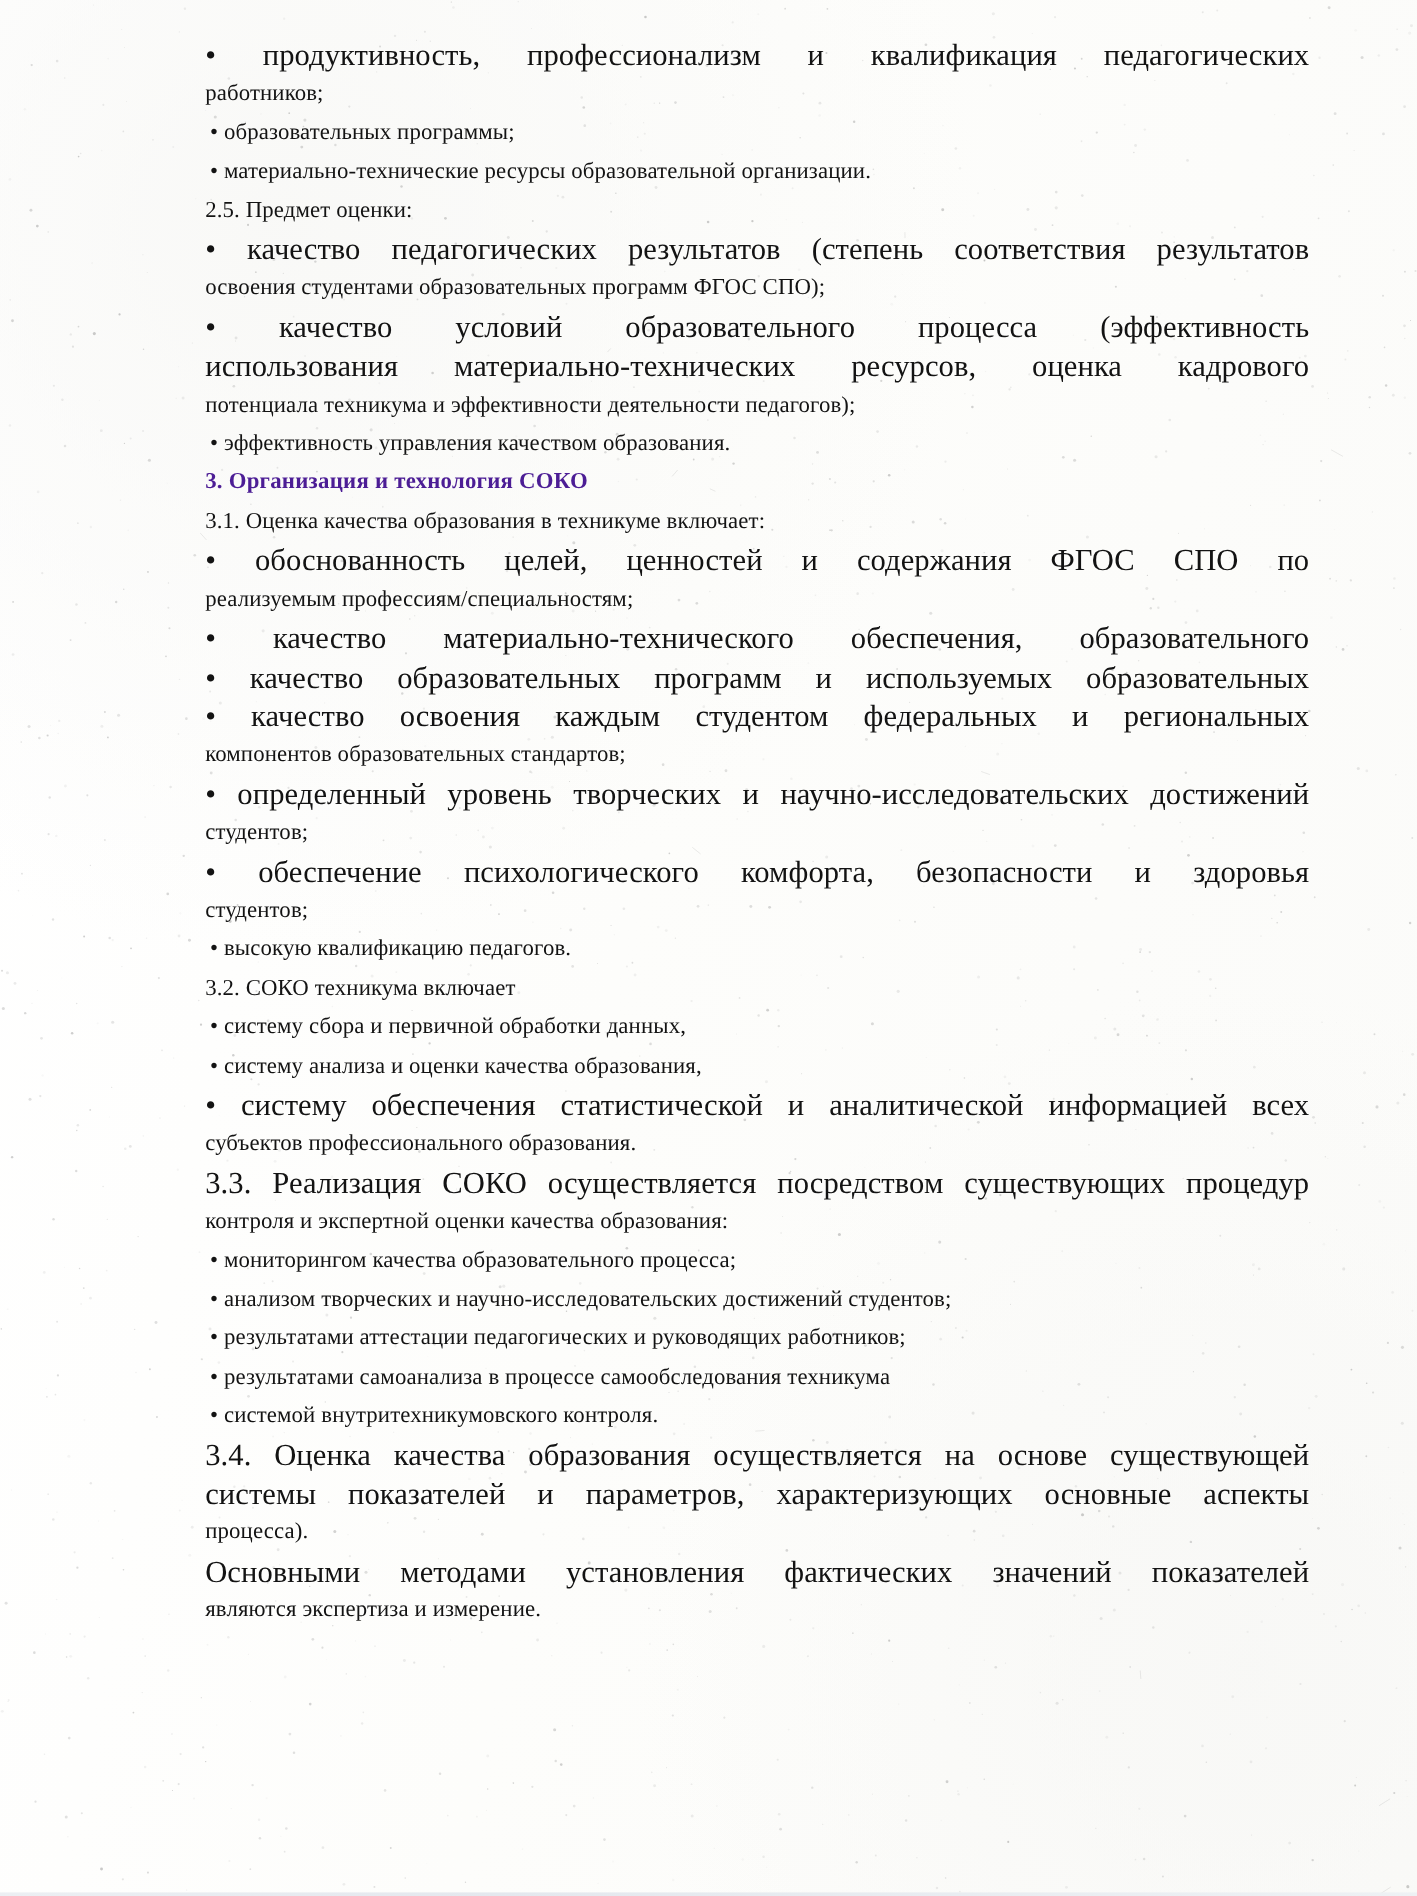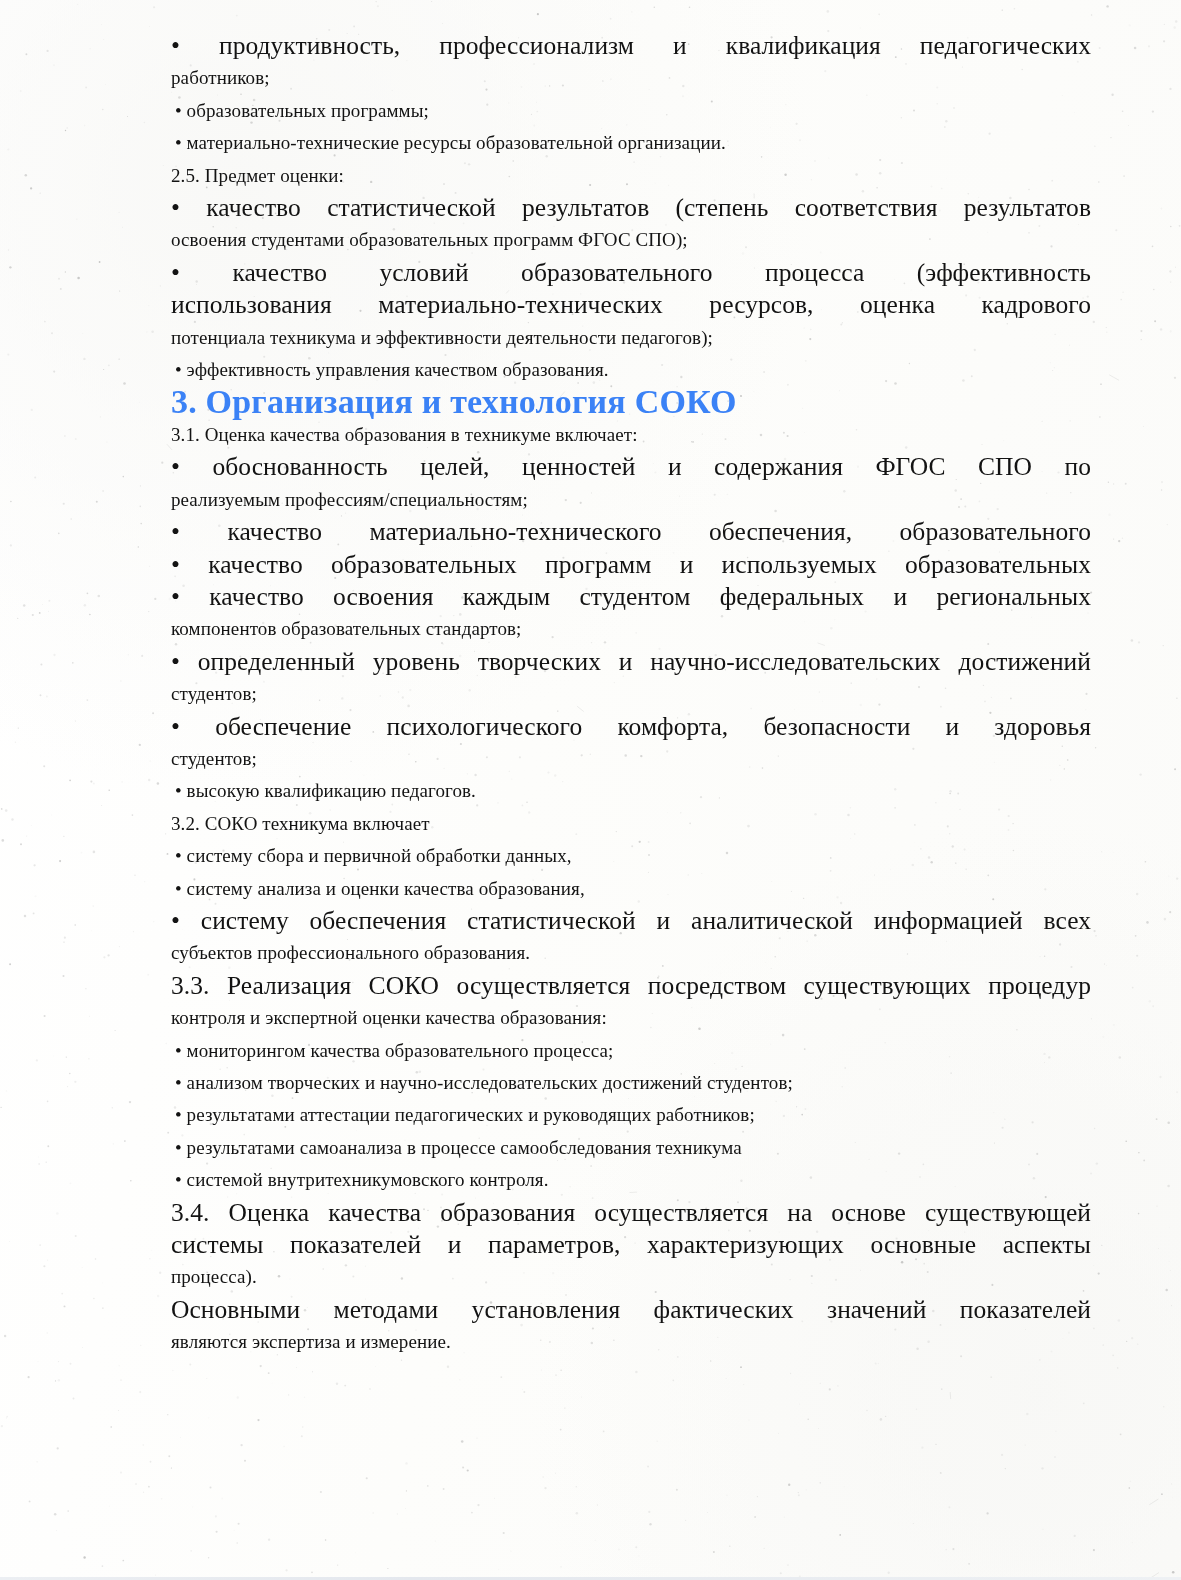--- a/index.html
+++ b/index.html
@@ -83,24 +83,24 @@
     text-align-last: justify;
   }
 
   
   .bullet-line {
     padding-left: 4px;
   }
 
   .heading-bold {
     font-weight: bold;
-    font-size: 34px;
+    font-size: 19px;
     line-height: 32.4px;
     letter-spacing: 0.2px;
-    color: #3b82f6;
+    color: #4c1d95;
   }
 
   
   #text-column { text-rendering: optimizeLegibility; }
 </style>
 </head>
 <body>
 
 <div id="scan-page">
   <div id="paper-shading"></div>
@@ -1625,21 +1625,21 @@
 
     <div class="para justify-all">•   продуктивность,  профессионализм   и   квалификация  педагогических</div>
     <div class="line">работников;</div>
 
     <div class="line bullet-line">• образовательных программы;</div>
 
     <div class="line bullet-line">• материально-технические ресурсы образовательной организации.</div>
 
     <div class="line">2.5. Предмет оценки:</div>
 
-    <div class="para justify-all">•  качество статистической результатов (степень соответствия результатов</div>
+    <div class="para justify-all">•  качество педагогических результатов (степень соответствия результатов</div>
     <div class="line">освоения студентами образовательных программ ФГОС СПО);</div>
 
     <div class="para justify-all">•      качество    условий    образовательного    процесса    (эффективность</div>
     <div class="para justify-all">использования   материально-технических   ресурсов,   оценка   кадрового</div>
     <div class="line">потенциала техникума и эффективности деятельности педагогов);</div>
 
     <div class="line bullet-line">• эффективность управления качеством образования.</div>
 
     <div class="heading-bold">3. Организация и технология СОКО</div>
 

